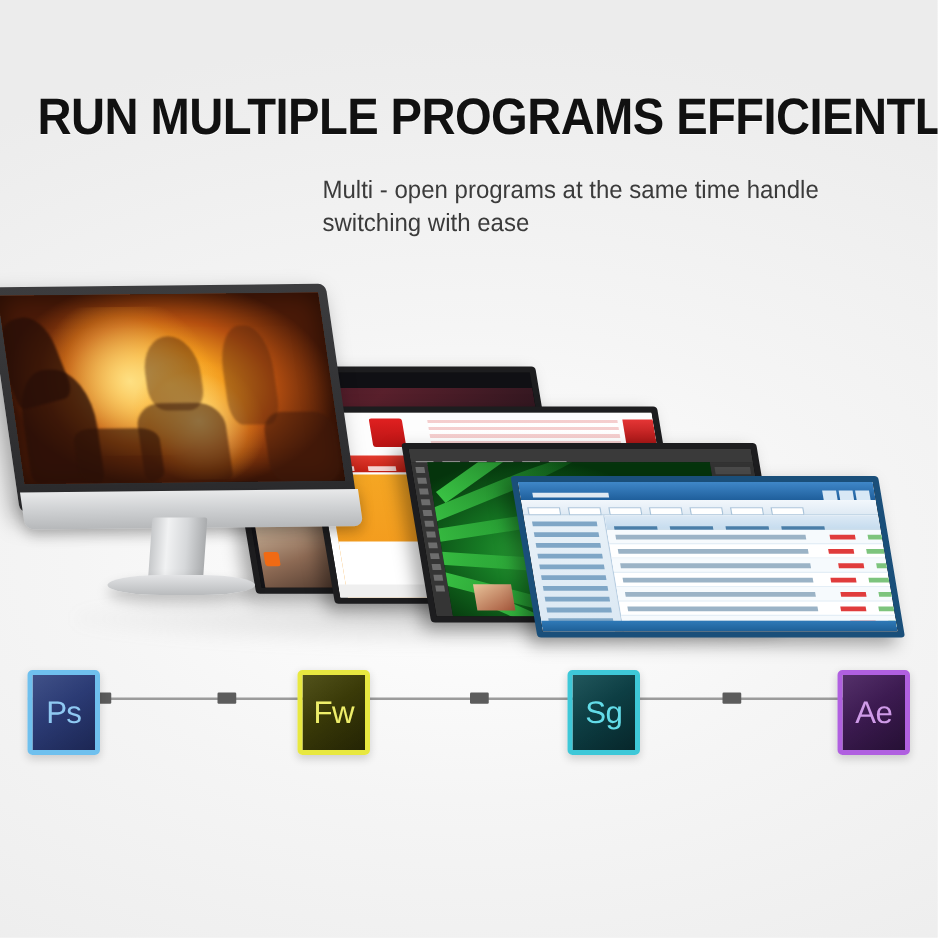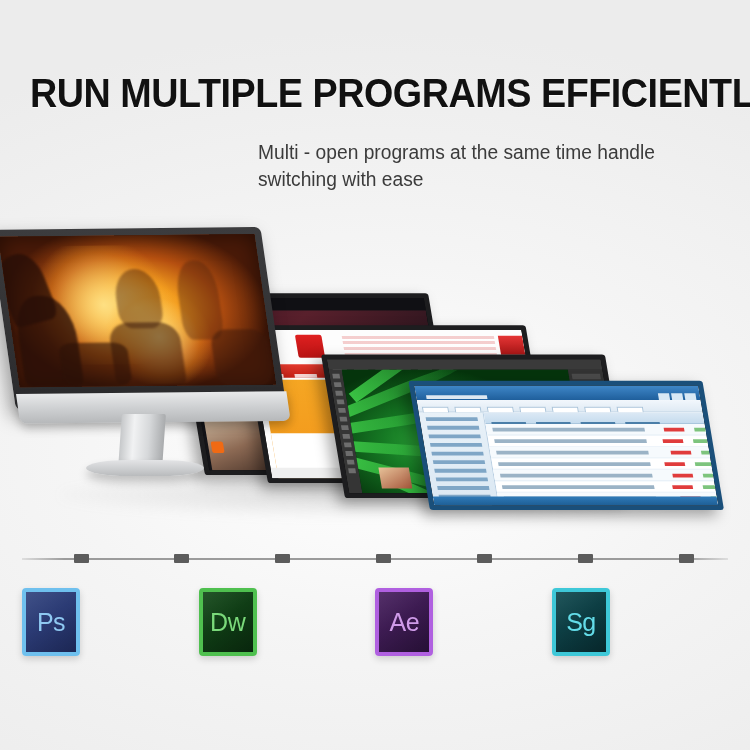--- a/index.html
+++ b/index.html
@@ -221,21 +221,21 @@
   }
 
   
   #divider{ position:absolute; left:22px; top:552px; width:706px; height:14px; z-index:20; }
   .div-line{ position:absolute; left:0; top:6px; width:100%; height:2px;
              background:linear-gradient(90deg, rgba(160,160,160,.25) 0%, #9b9b9b 6%, #9b9b9b 94%, rgba(160,160,160,.25) 100%); }
   .tick{ position:absolute; top:2px; width:15px; height:9px; background:#5c5c5c; border-radius:1px; }
 
   
   #icons{
-    position:absolute; left:22px; top:588px; width:588px; height:76px; z-index:21;
+    position:absolute; left:22px; top:536px; width:706px; height:76px; z-index:21;
     display:flex; justify-content:space-between; align-items:flex-start;
   }
   .app-icon{
     width:58px; height:68px;
     border-style:solid; border-width:4px;
     border-radius:4px;
     display:flex; align-items:center; justify-content:center;
     font-size:25px; font-weight:normal; letter-spacing:-.5px;
     box-shadow:0 3px 7px rgba(0,0,0,.16);
     position:relative;
@@ -465,27 +465,27 @@
   <div class="tick" style="left:657px;"></div>
 </div>
 
 <div id="icons">
 
   <div class="app-icon" style="border-color:#6fc0ee; background:linear-gradient(145deg,#32447f,#222f66); color:#8fc9f2;">
     <span>Ps</span>
   </div>
 
 
-  <div class="app-icon" style="border-color:#4fc04f; background:linear-gradient(145deg,#14491a,#0a2e0f); color:#7ad97a;">
-    <span>Dw</span>
-  </div>
-
+
+  <div class="app-icon" style="border-color:#e8e840; background:linear-gradient(145deg,#45450a,#2c2c05); color:#eeee6a;">
+    <span>Fw</span>
+  </div>
+
+  <div class="app-icon" style="border-color:#3ec8d8; background:linear-gradient(145deg,#114a50,#082f34); color:#63dce8;">
+    <span>Sg</span>
+  </div>
 
   <div class="app-icon" style="border-color:#b060e0; background:linear-gradient(145deg,#48215f,#2e1340); color:#cf9be8;">
     <span>Ae</span>
   </div>
 
-  <div class="app-icon" style="border-color:#3ec8d8; background:linear-gradient(145deg,#114a50,#082f34); color:#63dce8;">
-    <span>Sg</span>
-  </div>
-
 
 </div>
 
 </body></html>

